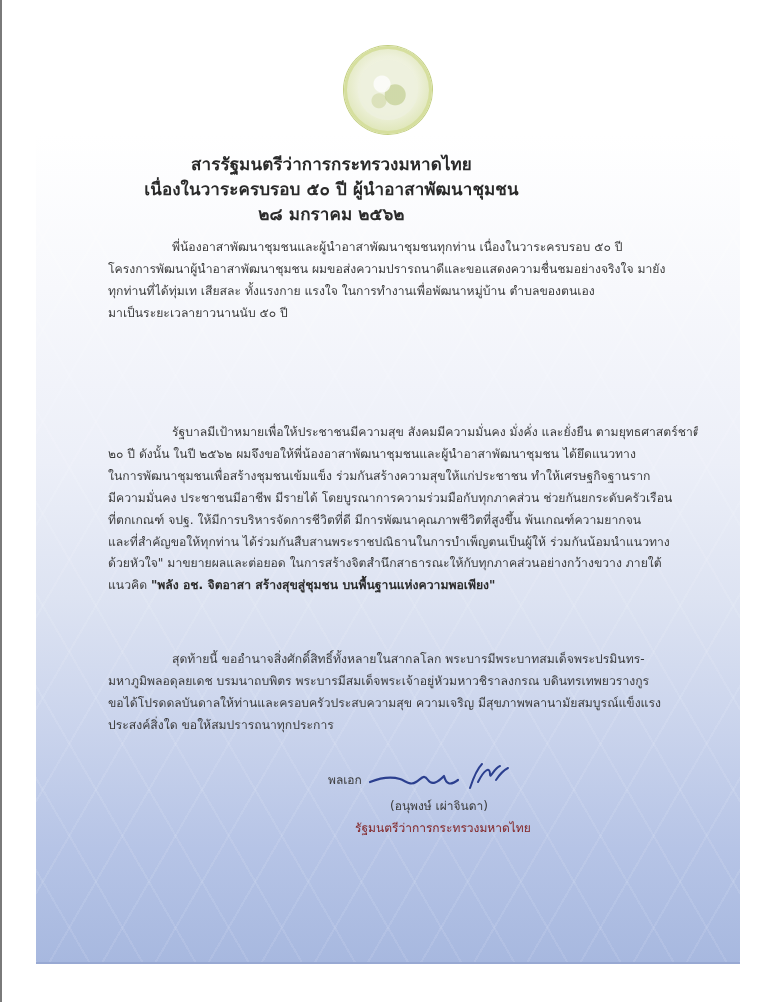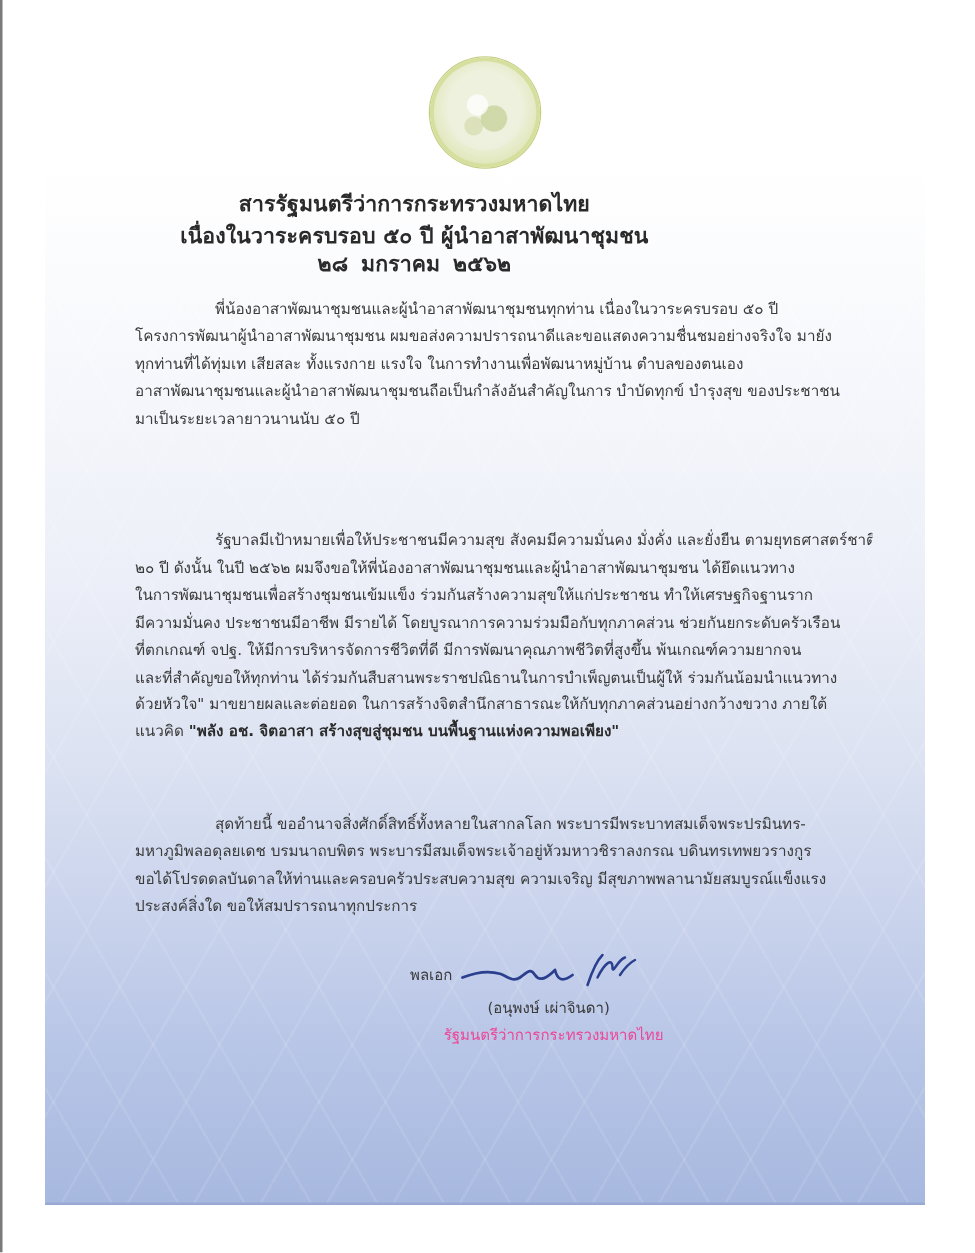--- a/index.html
+++ b/index.html
@@ -81,21 +81,21 @@
       width: 663px;
       text-align: center;
       color: #2a2a2a;
       font-weight: bold;
       font-size: 17px;
       letter-spacing: 0.1px;
       line-height: 22px;
     }
     .h1 { top: 153px; }
     .h2 { top: 178px; }
-    .h3 { top: 203px; font-family: Liberation Mono, monospace; }
+    .h3 { top: 203px; }
     .body-text {
       position: absolute;
       left: 108px;
       width: 590px;
       color: #3a3a3a;
       font-size: 12.2px;
       line-height: 21.9px;
       text-align: justify;
       z-index: 2;
     }
@@ -133,21 +133,21 @@
       position: absolute;
       left: 90px; top: 36px;
       font-size: 12px;
       color: #3a3a3a;
       white-space: nowrap;
     }
     .title {
       position: absolute;
       left: 55px; top: 58px;
       font-size: 12px;
-      color: #ec4899;
+      color: #7f1d1d;
       white-space: nowrap;
     }
   </style>
 </head>
 <body>
 
 <div class="left-rule"></div>
 
 <div class="panel"></div>
 
@@ -156,21 +156,20 @@
 </div>
 
 <div class="heading h1">สารรัฐมนตรีว่าการกระทรวงมหาดไทย</div>
 <div class="heading h2">เนื่องในวาระครบรอบ ๕๐ ปี ผู้นำอาสาพัฒนาชุมชน</div>
 <div class="heading h3">๒๘  มกราคม  ๒๕๖๒</div>
 
 <div class="body-text p1">
   <span class="ln indent">พี่น้องอาสาพัฒนาชุมชนและผู้นำอาสาพัฒนาชุมชนทุกท่าน เนื่องในวาระครบรอบ ๕๐ ปี</span>
   <span class="ln">โครงการพัฒนาผู้นำอาสาพัฒนาชุมชน ผมขอส่งความปรารถนาดีและขอแสดงความชื่นชมอย่างจริงใจ มายัง</span>
   <span class="ln">ทุกท่านที่ได้ทุ่มเท เสียสละ ทั้งแรงกาย แรงใจ ในการทำงานเพื่อพัฒนาหมู่บ้าน ตำบลของตนเอง</span>
-  <span class="ln">อาสาพัฒนาชุมชนและผู้นำอาสาพัฒนาชุมชนถือเป็นกำลังอันสำคัญในการ บำบัดทุกข์ บำรุงสุข ของประชาชน</span>
   <span class="ln">มาเป็นระยะเวลายาวนานนับ ๕๐ ปี</span>
 </div>
 
 <div class="body-text p2">
   <span class="ln indent">รัฐบาลมีเป้าหมายเพื่อให้ประชาชนมีความสุข สังคมมีความมั่นคง มั่งคั่ง และยั่งยืน ตามยุทธศาสตร์ชาติ</span>
   <span class="ln">๒๐ ปี ดังนั้น ในปี ๒๕๖๒ ผมจึงขอให้พี่น้องอาสาพัฒนาชุมชนและผู้นำอาสาพัฒนาชุมชน ได้ยึดแนวทาง</span>
   <span class="ln">ในการพัฒนาชุมชนเพื่อสร้างชุมชนเข้มแข็ง ร่วมกันสร้างความสุขให้แก่ประชาชน ทำให้เศรษฐกิจฐานราก</span>
   <span class="ln">มีความมั่นคง ประชาชนมีอาชีพ มีรายได้ โดยบูรณาการความร่วมมือกับทุกภาคส่วน ช่วยกันยกระดับครัวเรือน</span>
   <span class="ln">ที่ตกเกณฑ์ จปฐ. ให้มีการบริหารจัดการชีวิตที่ดี มีการพัฒนาคุณภาพชีวิตที่สูงขึ้น พ้นเกณฑ์ความยากจน</span>
   <span class="ln">และที่สำคัญขอให้ทุกท่าน ได้ร่วมกันสืบสานพระราชปณิธานในการบำเพ็ญตนเป็นผู้ให้ ร่วมกันน้อมนำแนวทาง</span>

